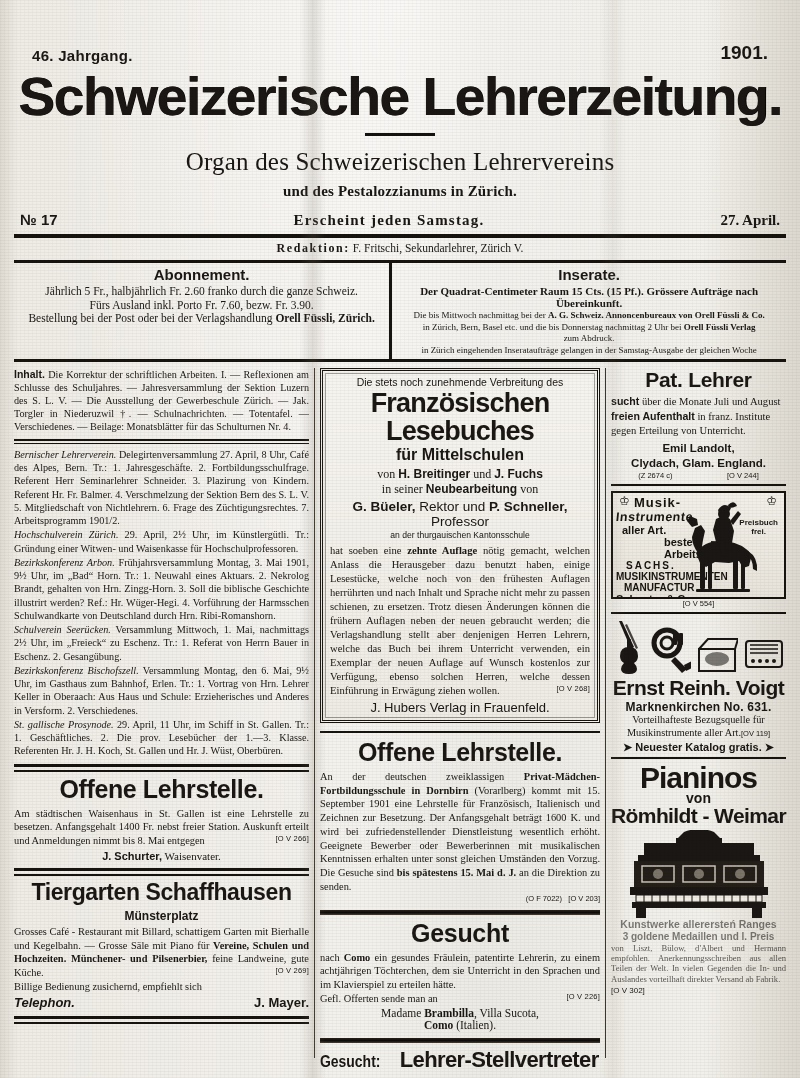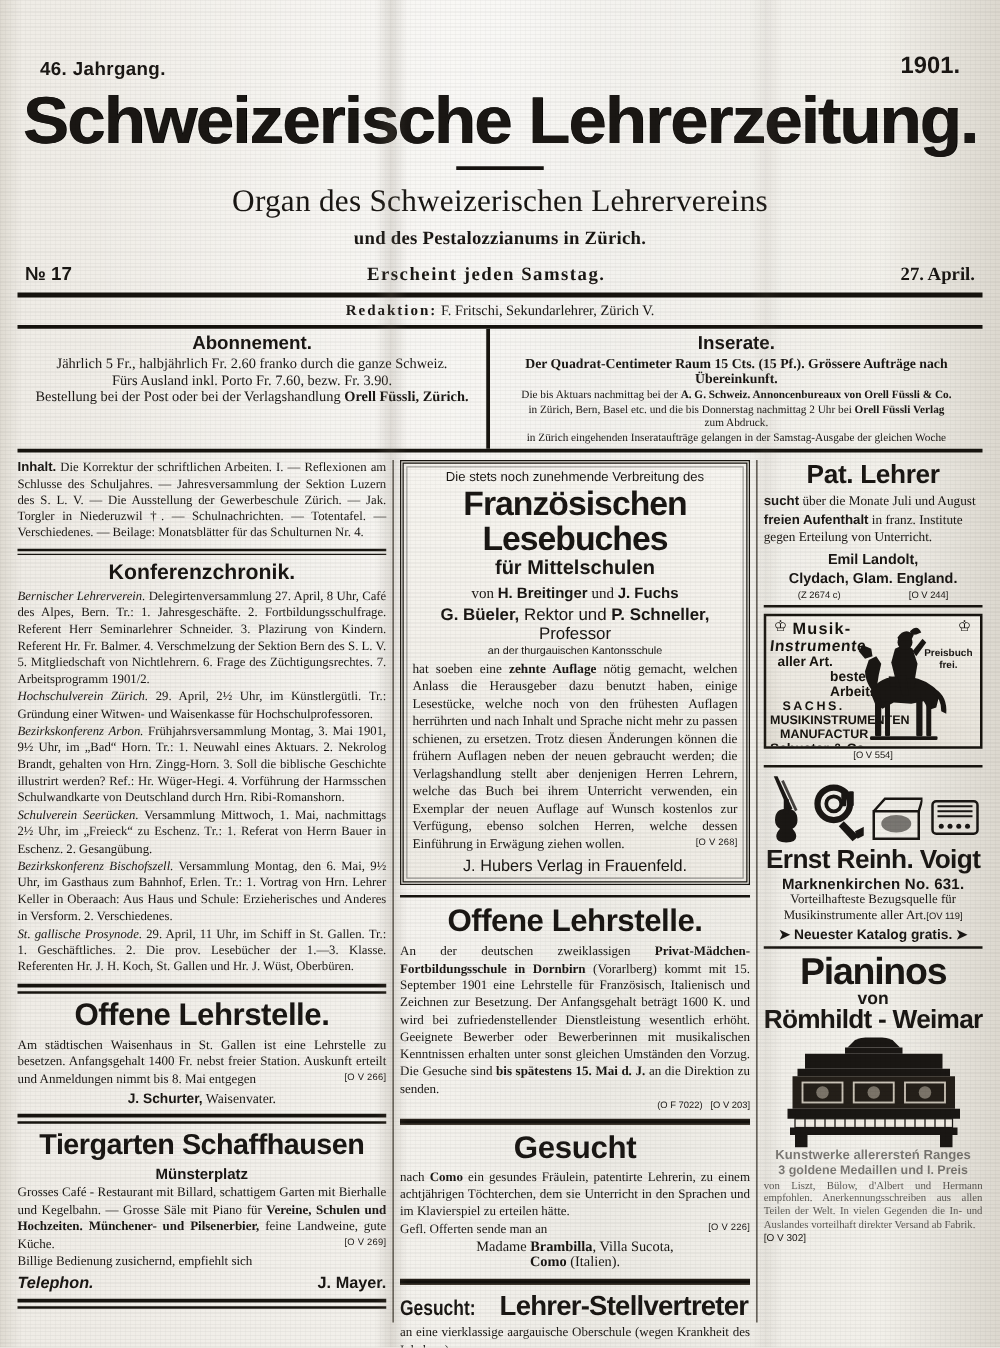--- a/index.html
+++ b/index.html
@@ -179,37 +179,36 @@
   <div class="boxrow">
     <div class="abo">
       <div class="boxtitle">Abonnement.</div>
       <p>Jährlich 5 Fr., halbjährlich Fr. 2.60 franko durch die ganze Schweiz.</p>
       <p>Fürs Ausland inkl. Porto Fr. 7.60, bezw. Fr. 3.90.</p>
       <p><span>Bestellung bei der Post oder bei der Verlagshandlung </span><b>Orell Füssli, Zürich.</b></p>
     </div>
     <div class="ins">
       <div class="boxtitle">Inserate.</div>
       <p class="lead">Der Quadrat-Centimeter Raum 15 Cts. (15 Pf.). Grössere Aufträge nach Übereinkunft.</p>
-      <p class="small"><span>Die bis Aktuars nachmittag bei der </span><b>A. G. Schweiz. Annoncenbureaux von Orell Füssli &amp; Co.</b></p>
+      <p class="small"><span>Die bis Mittwoch nachmittag bei der </span><b>A. G. Schweiz. Annoncenbureaux von Orell Füssli &amp; Co.</b></p>
       <p class="small"><span>in Zürich, Bern, Basel etc. und die bis Donnerstag nachmittag 2 Uhr bei </span><b>Orell Füssli Verlag</b></p>
       <p class="small">zum Abdruck.</p>
       <p class="small">in Zürich eingehenden Inserataufträge gelangen in der Samstag-Ausgabe der gleichen Woche</p>
     </div>
   </div>
 
   <div class="cols">
 
     <div class="col colL">
       <div class="inhalt">
         <b>Inhalt.</b>
         <span>Die Korrektur der schriftlichen Arbeiten. I. — Reflexionen am Schlusse des Schuljahres. — Jahresversammlung der Sektion Luzern des S. L. V. — Die Ausstellung der Gewerbeschule Zürich. — Jak. Torgler in Niederuzwil †. — Schulnachrichten. — Totentafel. — Verschiedenes. — Beilage: Monatsblätter für das Schulturnen Nr. 4.</span>
       </div>
       <div class="hr2"></div>
 
-      <div class="sechead">Konferenzchronik.</div>
       <div class="chron">
         <p><i>Bernischer Lehrerverein.</i><span> Delegirtenversammlung 27. April, 8 Uhr, Café des Alpes, Bern. Tr.: 1. Jahresgeschäfte. 2. Fortbildungsschulfrage. Referent Herr Seminarlehrer Schneider. 3. Plazirung von Kindern. Referent Hr. Fr. Balmer. 4. Verschmelzung der Sektion Bern des S. L. V. 5. Mitgliedschaft von Nichtlehrern. 6. Frage des Züchtigungsrechtes. 7. Arbeitsprogramm 1901/2.</span></p>
         <p><i>Hochschulverein Zürich.</i><span> 29. April, 2½ Uhr, im Künstlergütli. Tr.: Gründung einer Witwen- und Waisenkasse für Hochschulprofessoren.</span></p>
         <p><i>Bezirkskonferenz Arbon.</i><span> Frühjahrsversammlung Montag, 3. Mai 1901, 9½ Uhr, im „Bad“ Horn. Tr.: 1. Neuwahl eines Aktuars. 2. Nekrolog Brandt, gehalten von Hrn. Zingg-Horn. 3. Soll die biblische Geschichte illustrirt werden? Ref.: Hr. Wüger-Hegi. 4. Vorführung der Harmsschen Schulwandkarte von Deutschland durch Hrn. Ribi-Romanshorn.</span></p>
         <p><i>Schulverein Seerücken.</i><span> Versammlung Mittwoch, 1. Mai, nachmittags 2½ Uhr, im „Freieck“ zu Eschenz. Tr.: 1. Referat von Herrn Bauer in Eschenz. 2. Gesangübung.</span></p>
         <p><i>Bezirkskonferenz Bischofszell.</i><span> Versammlung Montag, den 6. Mai, 9½ Uhr, im Gasthaus zum Bahnhof, Erlen. Tr.: 1. Vortrag von Hrn. Lehrer Keller in Oberaach: Aus Haus und Schule: Erzieherisches und Anderes in Versform. 2. Verschiedenes.</span></p>
         <p><i>St. gallische Prosynode.</i><span> 29. April, 11 Uhr, im Schiff in St. Gallen. Tr.: 1. Geschäftliches. 2. Die prov. Lesebücher der 1.—3. Klasse. Referenten Hr. J. H. Koch, St. Gallen und Hr. J. Wüst, Oberbüren.</span></p>
       </div>
 
       <div class="dblrule"></div>
@@ -241,20 +240,21 @@
       <div class="dblrule"></div>
     </div>
 
     <div class="col colC">
 
       <div class="frame">
         <div class="fr-line1">Die stets noch zunehmende Verbreitung des</div>
         <div class="fr-big">Französischen Lesebuches</div>
         <div class="fr-med">für Mittelschulen</div>
         <div class="fr-s1"><span>von </span><b>H. Breitinger</b><span> und </span><b>J. Fuchs</b></div>
+        <div class="fr-s2"><span>in seiner </span><b>Neubearbeitung</b><span> von</span></div>
         <div class="fr-names"><b>G. Büeler,</b><span> Rektor und </span><b>P. Schneller,</b><span> Professor</span></div>
         <div class="fr-tiny">an der thurgauischen Kantonsschule</div>
         <div class="fr-body">
           <span>hat soeben eine </span><b>zehnte Auflage</b><span> nötig gemacht, welchen Anlass die Herausgeber dazu benutzt haben, einige Lesestücke, welche noch von den frühesten Auflagen herrührten und nach Inhalt und Sprache nicht mehr zu passen schienen, zu ersetzen. Trotz diesen Änderungen können die frühern Auflagen neben der neuen gebraucht werden; die Verlagshandlung stellt aber denjenigen Herren Lehrern, welche das Buch bei ihrem Unterricht verwenden, ein Exemplar der neuen Auflage auf Wunsch kostenlos zur Verfügung, ebenso solchen Herren, welche dessen Einführung in Erwägung ziehen wollen.</span>
           <span class="code">[O V 268]</span>
         </div>
         <div class="fr-pub"><span>J. Hubers Verlag</span><span style="font-weight:normal"> in </span><span>Frauenfeld.</span></div>
       </div>
 
       <div class="hrthin"></div>

